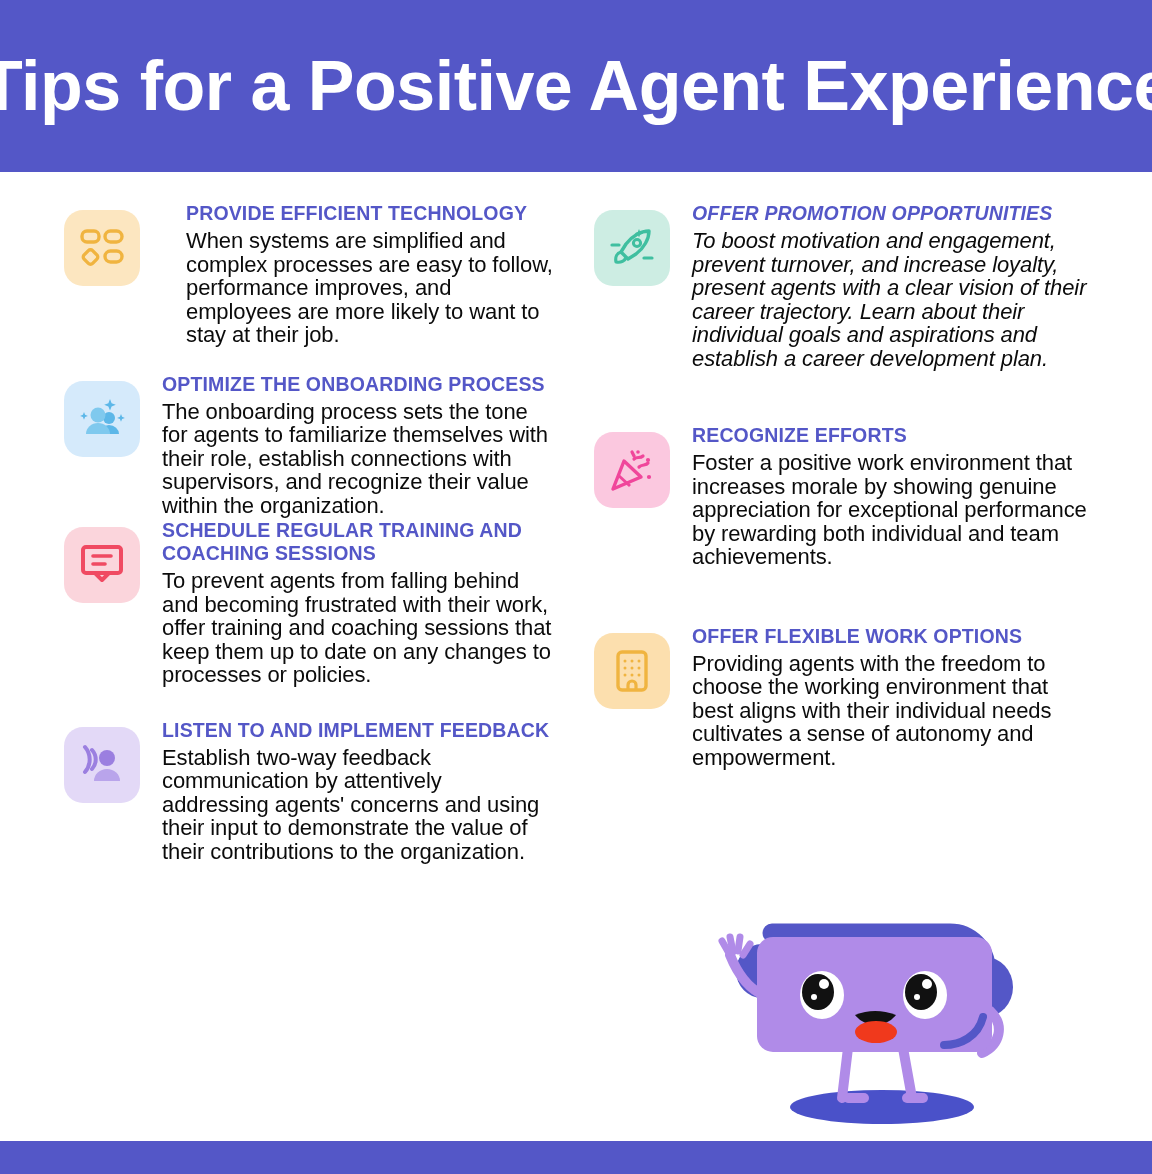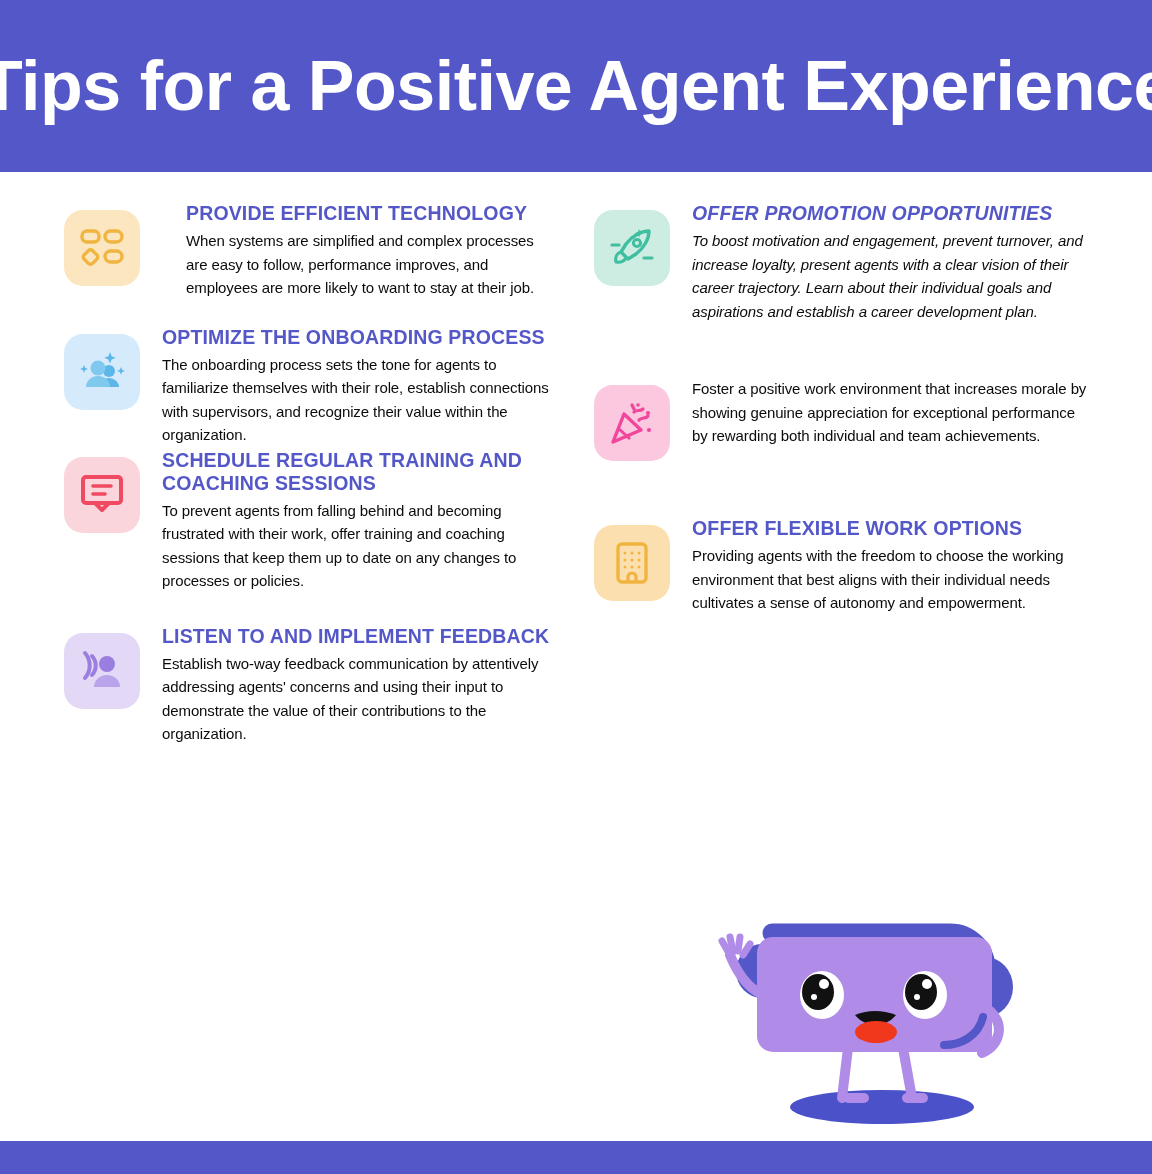--- a/index.html
+++ b/index.html
@@ -81,21 +81,21 @@
     color: #5457C7;
     font-size: 19.5px;
     font-weight: bold;
     letter-spacing: 0.15px;
     line-height: 23px;
     margin: 0 0 4px 0;
     text-transform: uppercase;
   }
   .tip-text {
     color: #0B0B0B;
-    font-size: 15px;
+    font-size: 22px;
     line-height: 23.5px;
     margin: 0;
     letter-spacing: -0.1px;
   }
 
   svg { display: block; }
 
   
   .mascot {
     position: absolute;
@@ -207,20 +207,21 @@
           <line x1="10" y1="29" x2="22" y2="40" stroke="#F0469B" stroke-width="3"></line>
           <path d="M26 13 c3 -3 6 0 9 -3" fill="none" stroke="#F0469B" stroke-width="3.2" stroke-linecap="round"></path>
           <path d="M31 21 c3 -3 7 -1 9 -4" fill="none" stroke="#F0469B" stroke-width="3.2" stroke-linecap="round"></path>
           <line x1="24" y1="6" x2="26" y2="10" stroke="#F0469B" stroke-width="3.2" stroke-linecap="round"></line>
           <circle cx="40" cy="14" r="2.1" fill="#F0469B"></circle>
           <circle cx="41" cy="31" r="2.1" fill="#F0469B"></circle>
           <circle cx="30" cy="6" r="1.8" fill="#F0469B"></circle>
         </svg>
       </div>
       <div class="tip-body">
+        <div class="tip-heading">RECOGNIZE EFFORTS</div>
         <div class="tip-text">Foster a positive work environment that increases morale by showing genuine appreciation for exceptional performance by rewarding both individual and team achievements.</div>
       </div>
     </div>
 
     <div class="tip">
       <div class="tip-icon-wrap" style="background:#FCDFAE;">
         <svg width="42" height="44" viewBox="0 0 42 44">
           <rect x="7" y="3" width="28" height="38" rx="4" fill="none" stroke="#F0B440" stroke-width="3.4"></rect>
           <g fill="#F0B440">
             <circle cx="14" cy="12" r="1.5"></circle>

